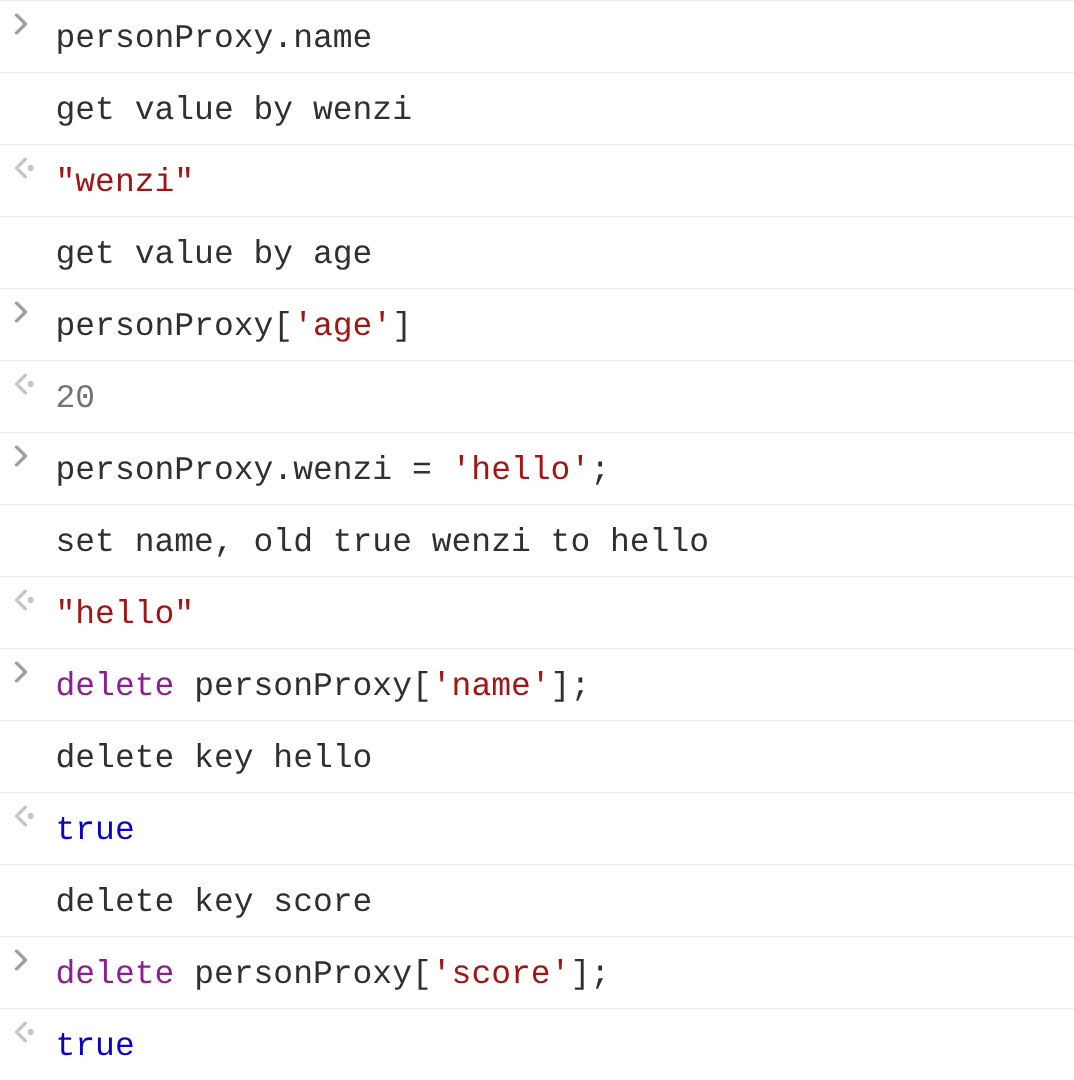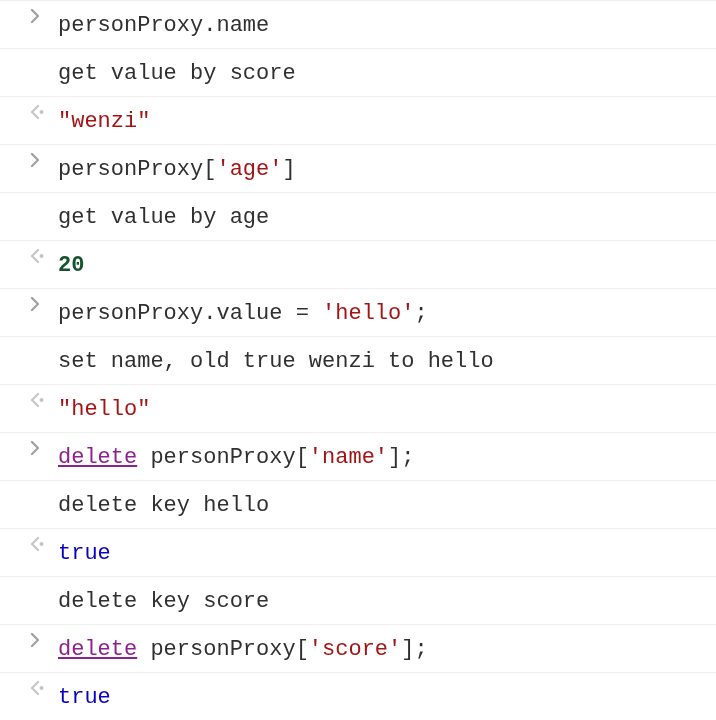--- a/index.html
+++ b/index.html
@@ -9,21 +9,21 @@
       background: #ffffff;
       color: #303030;
       width: 716px;
       line-height: 1.5;
     }
     .console { width: 100%; }
     .row {
       display: flex;
       align-items: flex-start;
       border-top: 1px solid #f0f0f0;
-      padding: 6px 0 6px 24px;
+      padding: 6px 0 6px 3px;
       min-height: 44px;
     }
     .row:first-child { border-top: 1px solid #f0f0f0; }
     .row:last-child { border-bottom: 1px solid #f0f0f0; }
     .gutter {
       width: 34px;
       flex: 0 0 34px;
       display: flex;
       align-items: center;
       justify-content: flex-start;
@@ -34,88 +34,88 @@
       display: block;
     }
     .content {
       flex: 1;
       white-space: pre-wrap;
       word-break: break-word;
       padding-top: 2px;
     }
     .tok-default { color: #303030; }
     .tok-string { color: #a31515; }
-    .tok-number { color: #14532d; font-weight: bold; }
-    .tok-keyword { color: #8e1f8e; text-decoration: underline; }
+    .tok-number { color: #737373; }
+    .tok-keyword { color: #8e1f8e; }
     .tok-boolean { color: #0b00c7; }
     .log-text { color: #303030; }
   </style>
 </head>
 <body>
 
 <div class="console" id="console-root">
     <div class="row">
       <div class="gutter">
         <span class="icon-input">
           <svg width="11" height="14" viewBox="0 0 11 14">
             <path d="M2 1 L8 7 L2 13" fill="none" stroke="#9aa0a6" stroke-width="2.2" stroke-linecap="round" stroke-linejoin="round"></path>
           </svg>
         </span>
       </div>
       <div class="content"><span class="tok-default">personProxy.name</span></div>
     </div>
     <div class="row">
       <div class="gutter"></div>
-      <div class="content"><span class="log-text">get value by score</span></div>
+      <div class="content"><span class="log-text">get value by wenzi</span></div>
     </div>
     <div class="row">
       <div class="gutter">
         <span class="icon-output">
           <svg width="15" height="14" viewBox="0 0 15 14">
             <path d="M8 1 L2 7 L8 13" fill="none" stroke="#c3c6cb" stroke-width="2.2" stroke-linecap="round" stroke-linejoin="round"></path>
             <circle cx="11.5" cy="7" r="2" fill="#c3c6cb"></circle>
           </svg>
         </span>
       </div>
       <div class="content"><span class="tok-string">"wenzi"</span></div>
     </div>
     <div class="row">
+      <div class="gutter"></div>
+      <div class="content"><span class="log-text">get value by age</span></div>
+    </div>
+    <div class="row">
       <div class="gutter">
         <span class="icon-input">
           <svg width="11" height="14" viewBox="0 0 11 14">
             <path d="M2 1 L8 7 L2 13" fill="none" stroke="#9aa0a6" stroke-width="2.2" stroke-linecap="round" stroke-linejoin="round"></path>
           </svg>
         </span>
       </div>
       <div class="content"><span class="tok-default">personProxy[</span><span class="tok-string">'age'</span><span class="tok-default">]</span></div>
-    </div>
-    <div class="row">
-      <div class="gutter"></div>
-      <div class="content"><span class="log-text">get value by age</span></div>
     </div>
     <div class="row">
       <div class="gutter">
         <span class="icon-output">
           <svg width="15" height="14" viewBox="0 0 15 14">
             <path d="M8 1 L2 7 L8 13" fill="none" stroke="#c3c6cb" stroke-width="2.2" stroke-linecap="round" stroke-linejoin="round"></path>
             <circle cx="11.5" cy="7" r="2" fill="#c3c6cb"></circle>
           </svg>
         </span>
       </div>
       <div class="content"><span class="tok-number">20</span></div>
     </div>
     <div class="row">
       <div class="gutter">
         <span class="icon-input">
           <svg width="11" height="14" viewBox="0 0 11 14">
             <path d="M2 1 L8 7 L2 13" fill="none" stroke="#9aa0a6" stroke-width="2.2" stroke-linecap="round" stroke-linejoin="round"></path>
           </svg>
         </span>
       </div>
-      <div class="content"><span class="tok-default">personProxy.value = </span><span class="tok-string">'hello'</span><span class="tok-default">;</span></div>
+      <div class="content"><span class="tok-default">personProxy.wenzi = </span><span class="tok-string">'hello'</span><span class="tok-default">;</span></div>
     </div>
     <div class="row">
       <div class="gutter"></div>
       <div class="content"><span class="log-text">set name, old true wenzi to hello</span></div>
     </div>
     <div class="row">
       <div class="gutter">
         <span class="icon-output">
           <svg width="15" height="14" viewBox="0 0 15 14">
             <path d="M8 1 L2 7 L8 13" fill="none" stroke="#c3c6cb" stroke-width="2.2" stroke-linecap="round" stroke-linejoin="round"></path>

